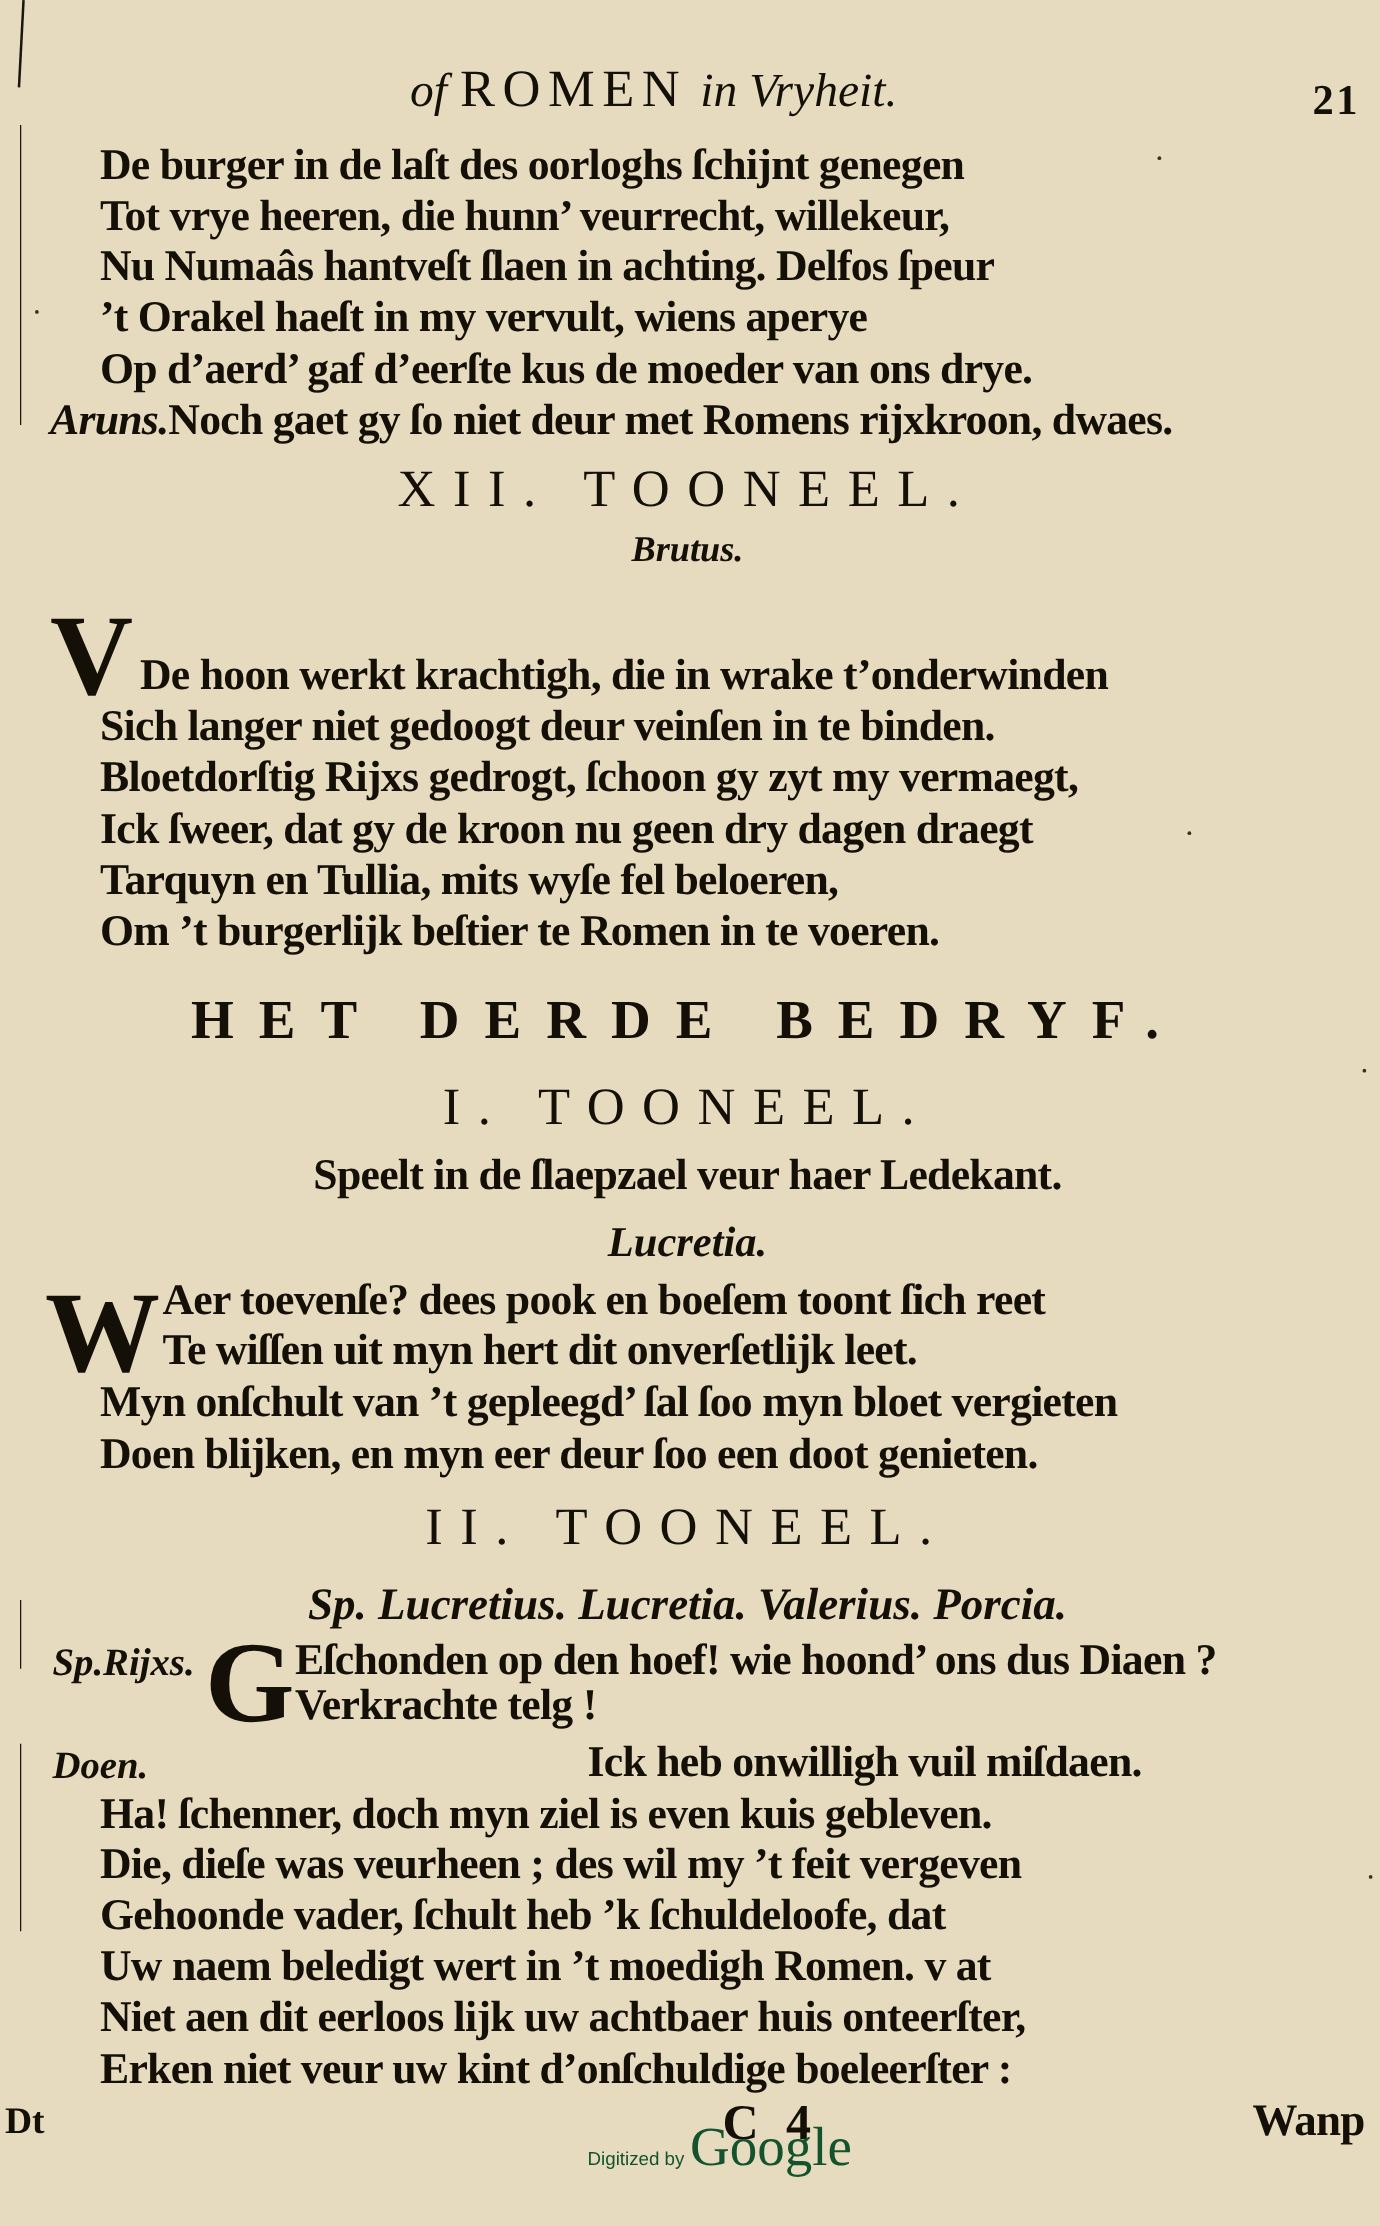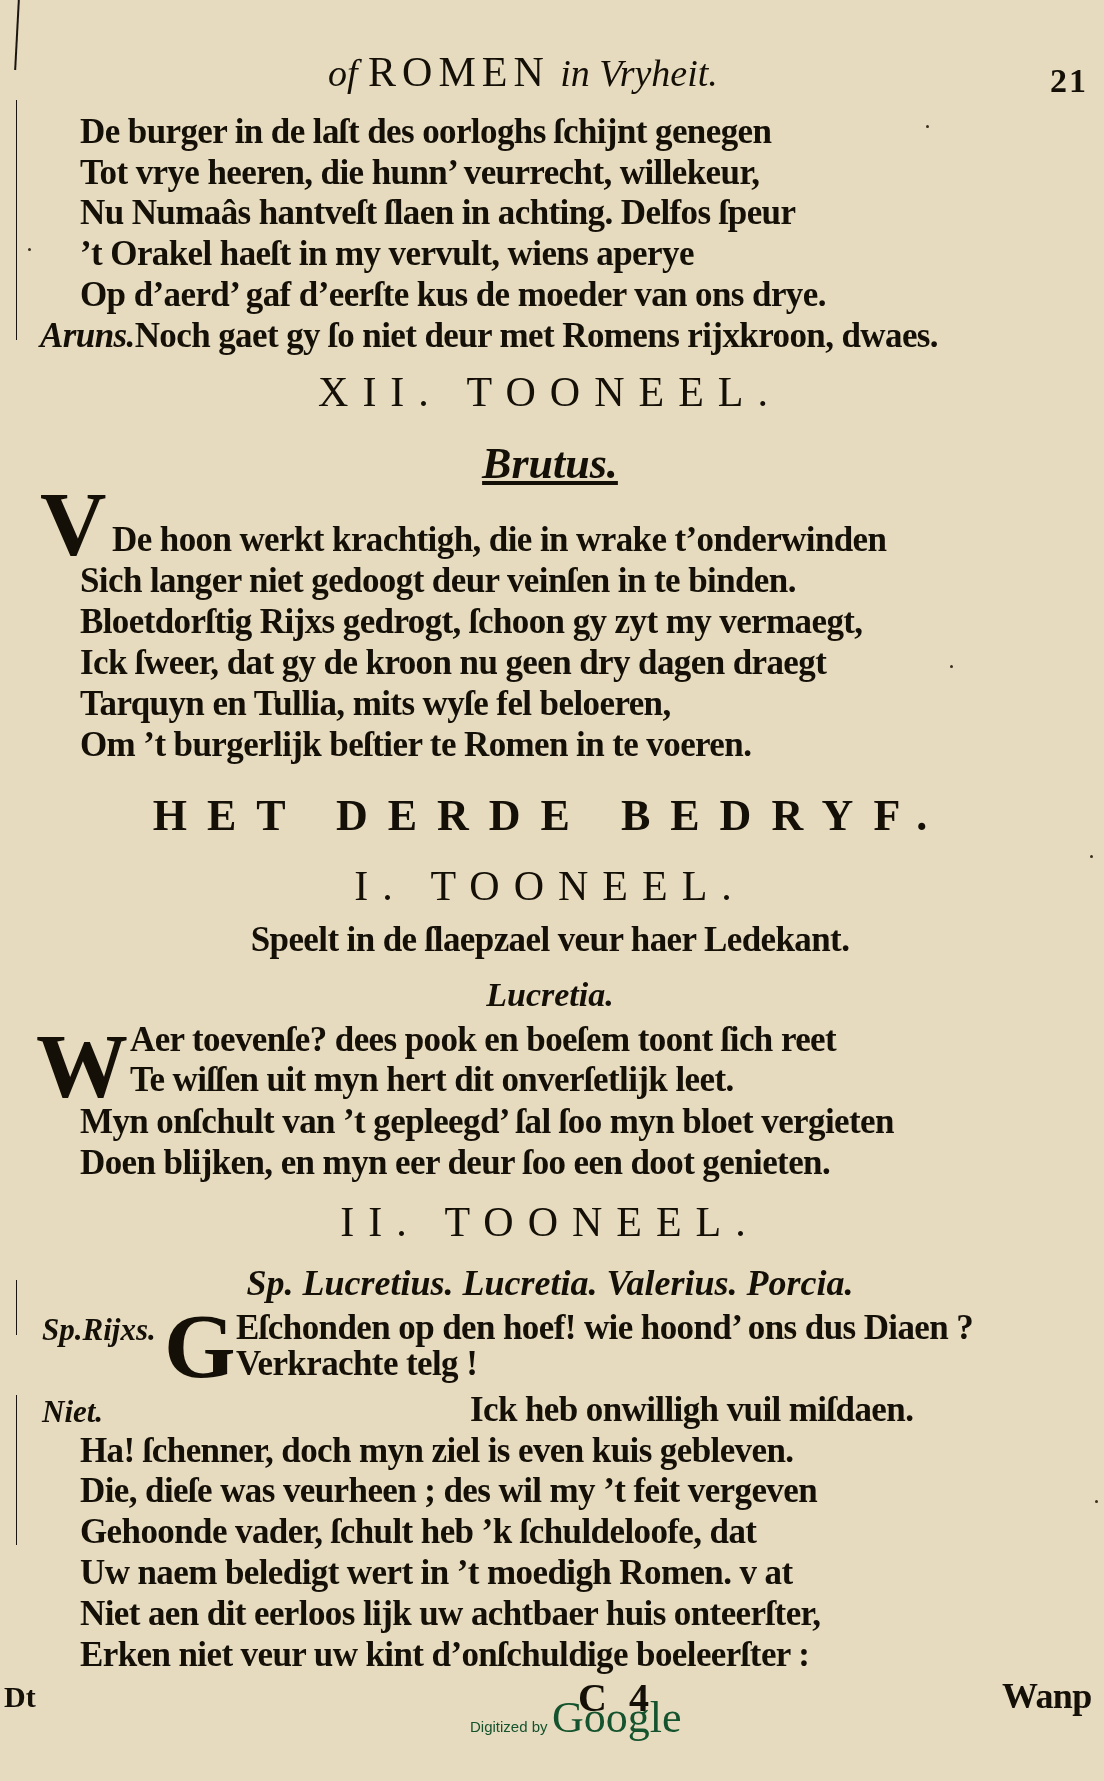--- a/index.html
+++ b/index.html
@@ -48,21 +48,21 @@
   <div class="abs verse" style="left:80px;top:114px;">De burger in de laſt des oorloghs ſchijnt genegen</div>
   <div class="abs verse" style="left:80px;top:155px;">Tot vrye heeren, die hunn’ veurrecht, willekeur,</div>
   <div class="abs verse" style="left:80px;top:195px;">Nu Numaâs hantveſt ſlaen in achting.  Delfos ſpeur</div>
   <div class="abs verse" style="left:80px;top:236px;">’t Orakel haeſt in my vervult, wiens aperye</div>
   <div class="abs verse" style="left:80px;top:277px;">Op d’aerd’ gaf d’eerſte kus de moeder van ons drye.</div>
   <div class="abs verse" style="left:40px;top:318px;">
     <span class="italic">Aruns.</span><span>Noch gaet gy ſo niet deur met Romens rijxkroon, dwaes.</span>
   </div>
 
   <div class="abs center spaced" style="top:368px;">XII. TOONEEL.</div>
-  <div class="abs center italic" style="top:438px;font-size:44px;font-weight:bold;text-decoration:underline;">Brutus.</div>
+  <div class="abs center italic" style="top:424px;font-size:29px;font-weight:bold;">Brutus.</div>
 
   <div class="abs dropcap" style="left:40px;top:478px;">V</div>
   <div class="abs verse" style="left:112px;top:522px;">De hoon werkt krachtigh, die in wrake t’onderwinden</div>
   <div class="abs verse" style="left:80px;top:563px;">Sich langer niet gedoogt deur veinſen in te binden.</div>
   <div class="abs verse" style="left:80px;top:604px;">Bloetdorſtig Rijxs gedrogt, ſchoon gy zyt my vermaegt,</div>
   <div class="abs verse" style="left:80px;top:645px;">Ick ſweer, dat gy de kroon nu geen dry dagen draegt</div>
   <div class="abs verse" style="left:80px;top:686px;">Tarquyn en Tullia, mits wyſe fel beloeren,</div>
   <div class="abs center" style="top:790px;font-size:44px;font-weight:bold;letter-spacing:20px;">HET DERDE BEDRYF.</div>
 
   <div class="abs verse" style="left:80px;top:727px;">Om ’t burgerlijk beſtier te Romen in te voeren.</div>
@@ -77,21 +77,21 @@
   <div class="abs verse" style="left:80px;top:1145px;">Doen blijken, en myn eer deur ſoo een doot genieten.</div>
 
   <div class="abs center spaced" style="top:1198px;">II. TOONEEL.</div>
   <div class="abs center italic" style="top:1262px;font-size:36px;font-weight:bold;">Sp. Lucretius.  Lucretia.  Valerius.  Porcia.</div>
 
   <div class="abs speaker" style="left:42px;top:1312px;">Sp.Rijxs.</div>
   <div class="abs dropcap" style="left:164px;top:1300px;">G</div>
   <div class="abs verse" style="left:236px;top:1310px;">Eſchonden op den hoef!  wie hoond’ ons dus Diaen ?</div>
   <div class="abs verse" style="left:236px;top:1346px;">Verkrachte telg !</div>
 
-  <div class="abs speaker" style="left:42px;top:1394px;">Niet.</div>
+  <div class="abs speaker" style="left:42px;top:1394px;">Doen.</div>
   <div class="abs verse" style="left:470px;top:1392px;">Ick heb onwilligh vuil miſdaen.</div>
   <div class="abs verse" style="left:80px;top:1433px;">Ha!  ſchenner, doch myn ziel is even kuis gebleven.</div>
   <div class="abs verse" style="left:80px;top:1473px;">Die, dieſe was veurheen ;  des wil my ’t feit vergeven</div>
   <div class="abs verse" style="left:80px;top:1514px;">Gehoonde vader, ſchult heb ’k ſchuldeloofe, dat</div>
   <div class="abs verse" style="left:80px;top:1555px;">Uw naem beledigt wert in ’t moedigh Romen.  v at</div>
   <div class="abs verse" style="left:80px;top:1596px;">Niet aen dit eerloos lijk uw achtbaer huis onteerſter,</div>
   <div class="abs verse" style="left:80px;top:1637px;">Erken niet veur uw kint d’onſchuldige boeleerſter :</div>
 
   <div class="abs" style="left:4px;top:1680px;font-size:30px;font-weight:bold;">Dt</div>
   <div class="abs" style="left:578px;top:1674px;font-size:40px;font-weight:bold;letter-spacing:6px;">C 4</div>

